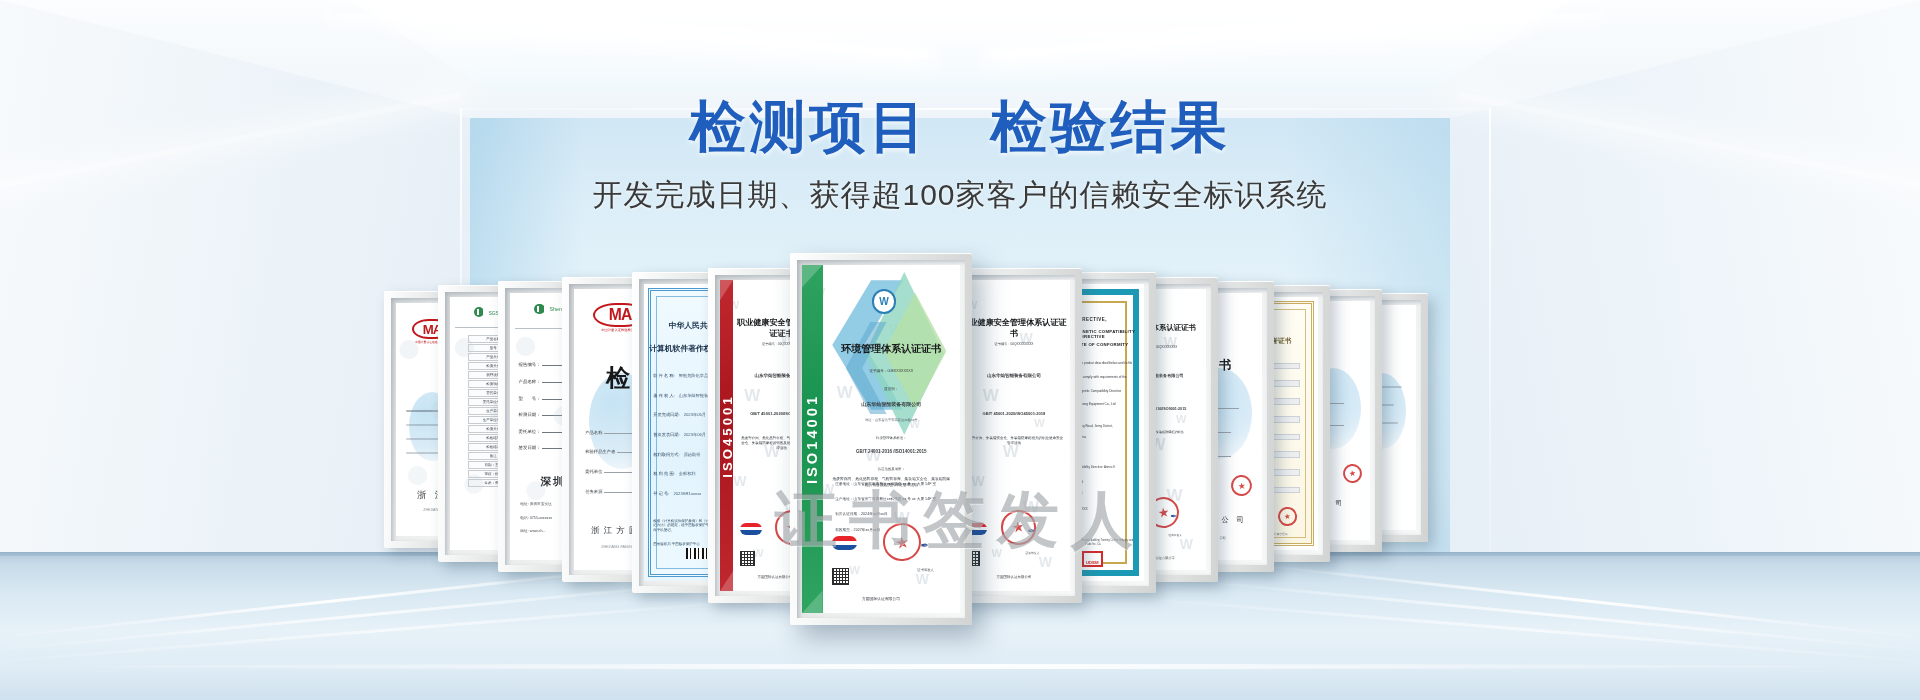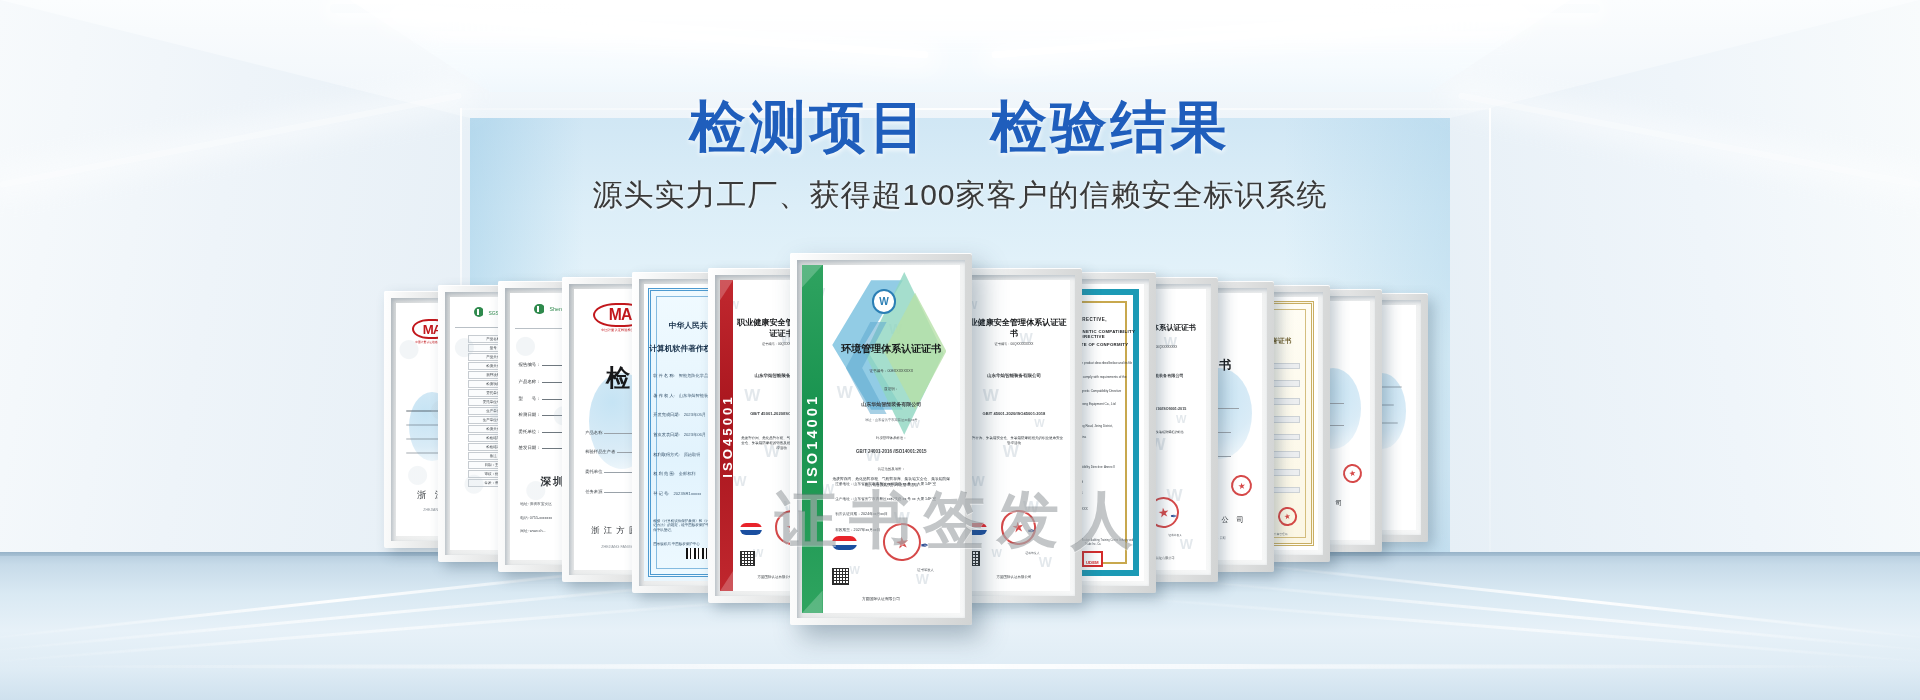--- a/index.html
+++ b/index.html
@@ -271,21 +271,21 @@
 
   <div class="floor-edge"></div>
   <div class="floor"></div>
 
   <div class="headings">
     <div class="title" style="color: rgb(31, 94, 188);">
       <span>检测项目</span>
       <span class="sp"></span>
       <span>检验结果</span>
     </div>
-    <div class="subtitle" style="color: rgb(58, 58, 58);">源头实力工厂、获得超100家客户的信赖安全标识系统</div>
+    <div class="subtitle" style="color: rgb(58, 58, 58);">开发完成日期、获得超100家客户的信赖安全标识系统</div>
   </div>
 
   <div id="certs">
   <div class="frame " id="cert-01" style="left:384px;top:291px;width:96px;height:257px;z-index:1;">
     <div class="inner">
       <div class="mat">
         <div class="paper">
       <div class="sphere" style="left:18%;top:38%;width:64%;height:30%;"></div>
       <div class="cma" style="left:22%;top:7%;width:56%;height:20.2px;font-size:13.2px;">
         <span>MA</span>

